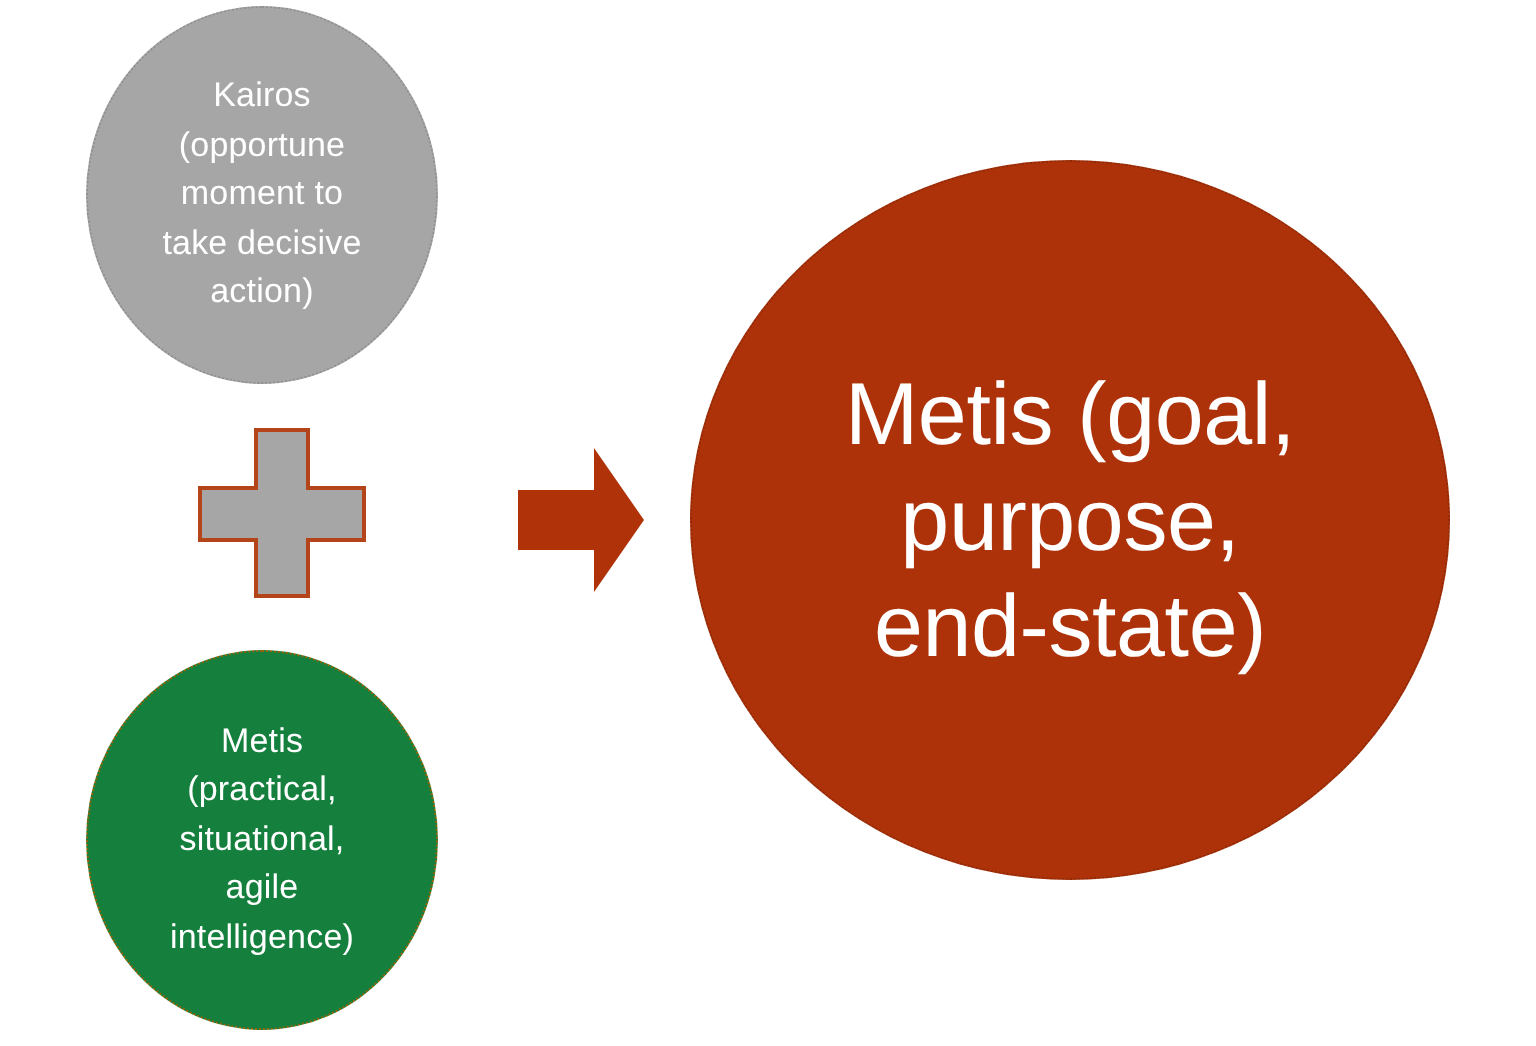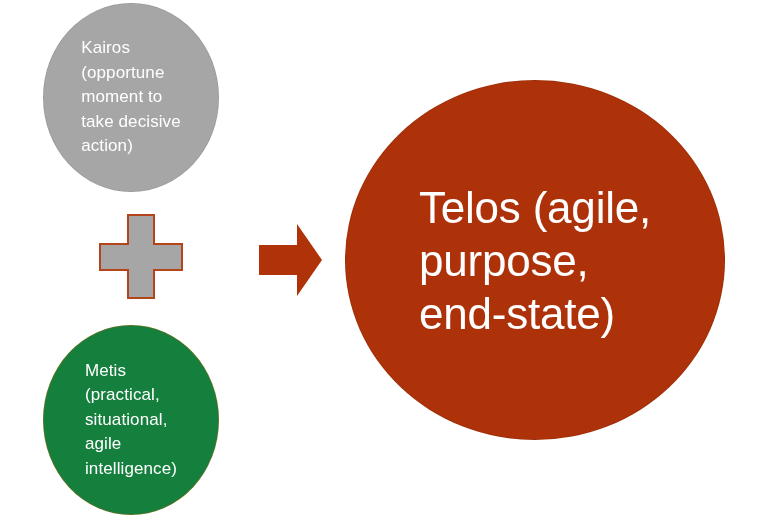--- a/index.html
+++ b/index.html
@@ -20,21 +20,21 @@
     background: #ffffff;
   }
 
   
   .circle {
     position: absolute;
     border-radius: 50%;
     display: flex;
     align-items: center;
     justify-content: center;
-    text-align: left;
+    text-align: center;
     color: #ffffff;
     box-sizing: border-box;
   }
 
   #kairos-circle {
     left: 43px;
     top: 3px;
     width: 176px;
     height: 189px;
     background: #a6a6a6;
@@ -122,18 +122,18 @@
 intelligence)</span>
   </div>
 
   <div id="arrow-right">
     <svg width="63" height="72" viewBox="0 0 63 72" aria-hidden="true">
       <polygon points="0,21 38,21 38,0 63,36 38,72 38,51 0,51" fill="#b03208"></polygon>
     </svg>
   </div>
 
   <div class="circle" id="telos-circle">
-    <span class="big-label">Telos (agile,
+    <span class="big-label">Metis (goal,
 purpose,
 end-state)</span>
   </div>
 
 </div>
 
 </body></html>

